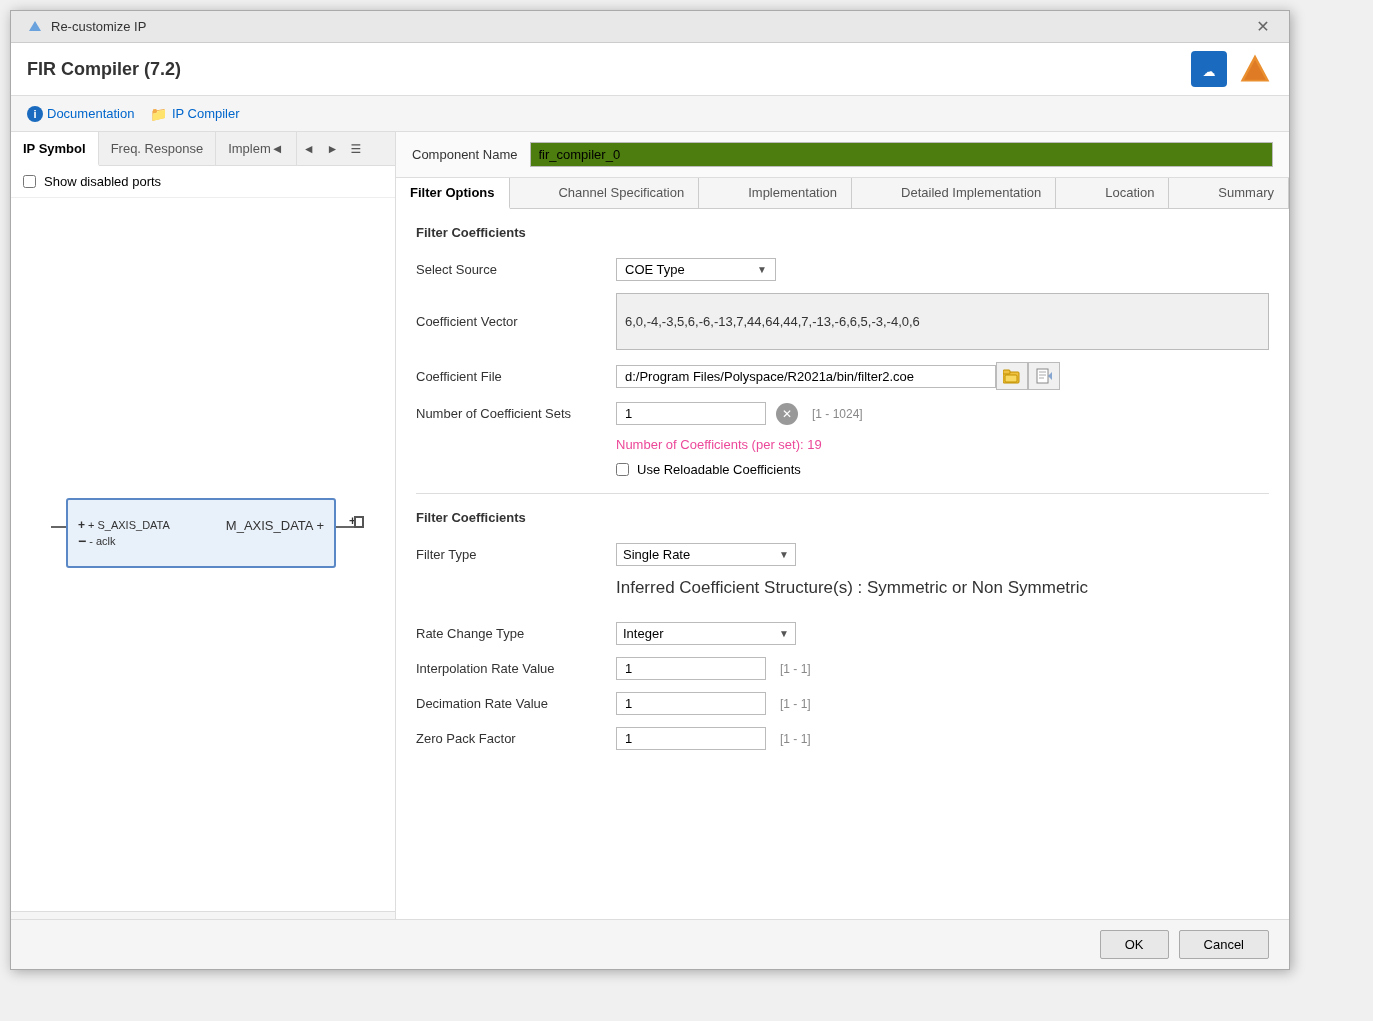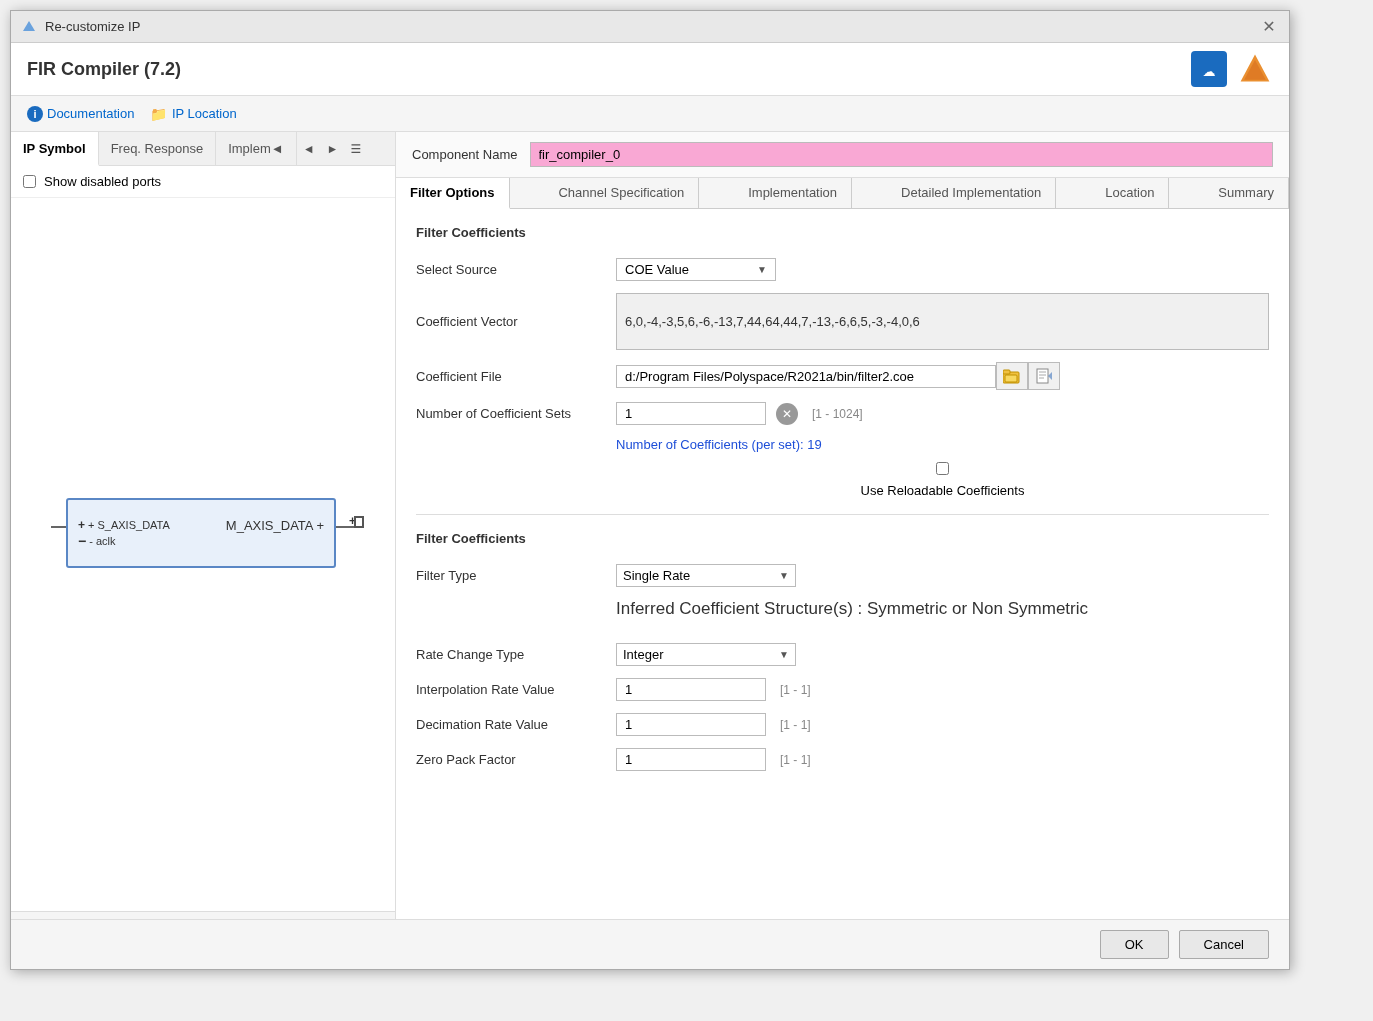--- a/index.html
+++ b/index.html
@@ -14,21 +14,21 @@
       position: absolute;
       top: 10px;
       left: 10px;
       display: flex;
       flex-direction: column;
     }
 
     .title-bar {
       background: #e8e8e8;
       border-bottom: 1px solid #ccc;
-      padding: 6px 10px;
+      padding: 6px 16px;
       display: flex;
       align-items: center;
       justify-content: space-between;
       height: 32px;
     }
     .title-bar-left {
       display: flex;
       align-items: center;
       gap: 8px;
     }
@@ -210,21 +210,21 @@
     .component-name-label {
       font-size: 13px;
       color: #333;
       white-space: nowrap;
     }
     .component-name-input {
       flex: 1;
       border: 1px solid #bbb;
       padding: 4px 8px;
       font-size: 13px;
-      background: #f9a8d4;
+      background: #4d7c0f;
     }
 
     .config-tabs {
       display: flex;
       border-bottom: 1px solid #ccc;
       background: #f5f5f5;
       justify-content: space-between;
     }
     .config-tab {
       padding: 7px 14px;
@@ -342,26 +342,25 @@
       justify-content: center;
       font-size: 14px;
     }
 
     .checkbox-row {
       display: flex;
       align-items: center;
       gap: 8px;
       margin-bottom: 12px;
       margin-left: 200px;
-      flex-direction: column;
     }
 
     .info-row {
       font-size: 13px;
-      color: #1d4ed8;
+      color: #ec4899;
       margin-bottom: 10px;
       margin-left: 200px;
     }
 
     .section-divider {
       border: none;
       border-top: 1px solid #ddd;
       margin: 16px 0;
     }
 
@@ -448,21 +447,21 @@
     </div>
   </div>
 
   <div class="toolbar-bar">
     <a class="toolbar-btn">
       <span style="width:16px;height:16px;background:#1a6bbf;border-radius:50%;color:white;display:inline-flex;align-items:center;justify-content:center;font-weight:bold;font-size:11px;">i</span>
       <span>Documentation</span>
     </a>
     <a class="toolbar-btn">
       <span style="font-size:14px;">📁</span>
-      <span>IP Location</span>
+      <span>IP Compiler</span>
     </a>
   </div>
 
   <div class="main-content">
 
     <div class="left-panel">
 
       <div class="tabs-header">
         <div class="tab-item active">
           <span>IP Symbol</span>
@@ -542,21 +541,21 @@
         </div>
       </div>
 
       <div class="config-content">
 
         <div class="section-title">Filter Coefficients</div>
 
         <div class="form-row">
           <span class="form-label">Select Source</span>
           <div class="form-control-select" style="width:160px;border:1px solid #bbb;padding:3px 8px;display:flex;align-items:center;background:#fff;">
-            <span>COE Value</span>
+            <span>COE Type</span>
             <span class="select-arrow" style="margin-left:auto;">▼</span>
           </div>
         </div>
 
         <div class="form-row">
           <span class="form-label">Coefficient Vector</span>
           <input type="text" class="form-control-text" style="flex: 1 1 0%; background: rgb(240, 240, 240);" value="6,0,-4,-3,5,6,-6,-13,7,44,64,44,7,-13,-6,6,5,-3,-4,0,6">
         </div>
 
         <div class="form-row">

